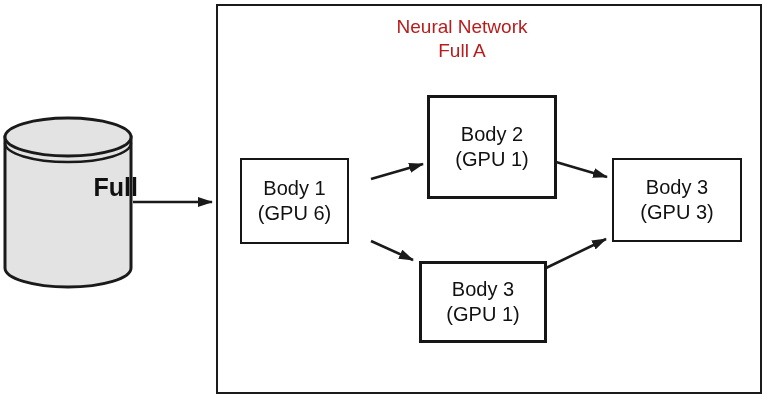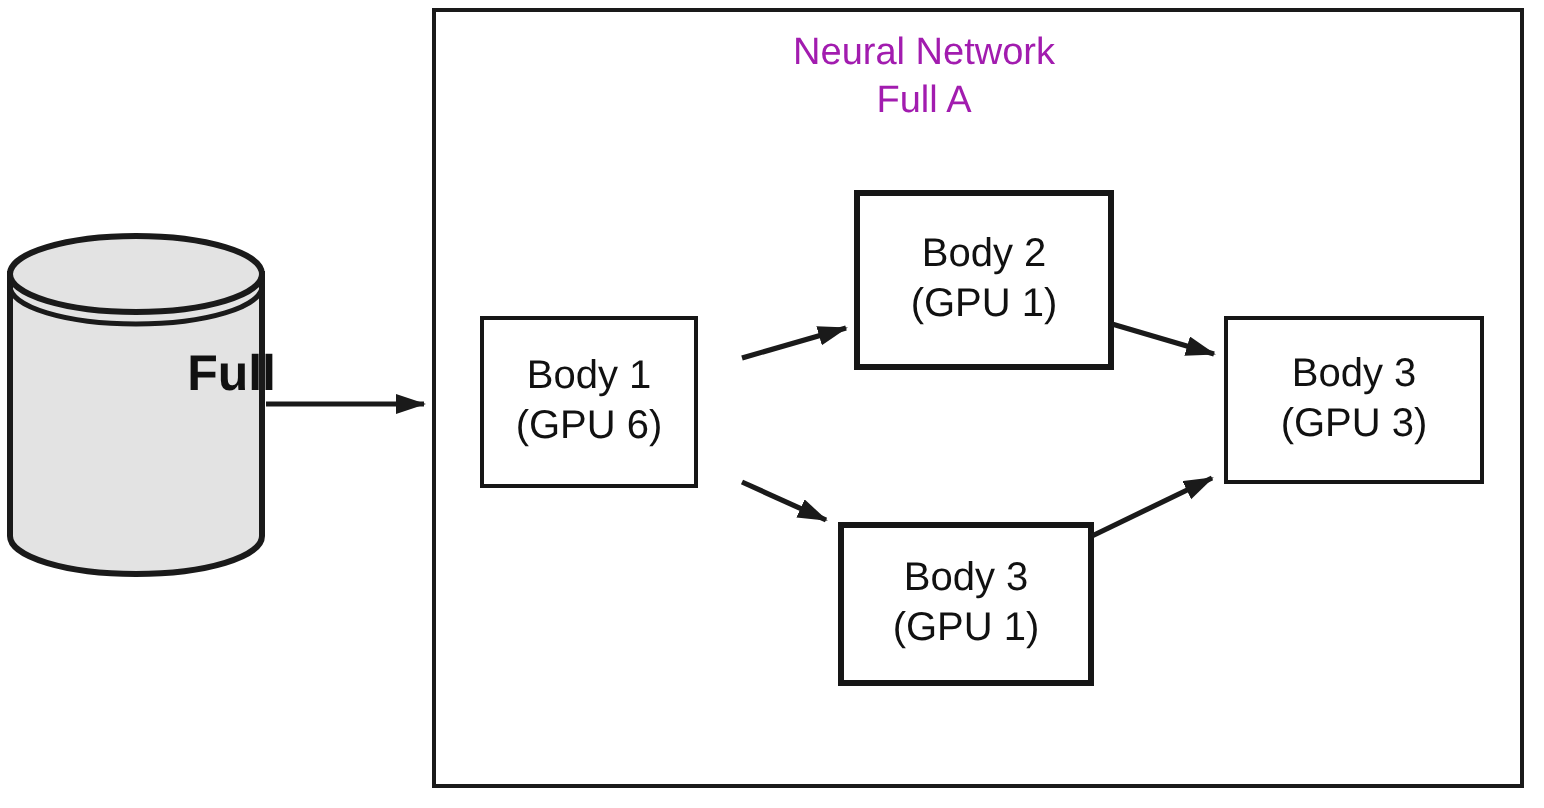--- a/index.html
+++ b/index.html
@@ -23,40 +23,40 @@
     box-sizing: border-box;
     background: #ffffff;
   }
   .model-title {
     position: absolute;
     left: 216px; top: 15px;
     width: 492px;
     text-align: center;
     font-size: 19px;
     line-height: 24px;
-    color: #a21caf;
+    color: #b91c1c;
   }
 
   
   .node {
     position: absolute;
     box-sizing: border-box;
     border: 2.5px solid #161616;
     background: #ffffff;
     display: flex;
     flex-direction: column;
     align-items: center;
     justify-content: center;
     text-align: center;
     font-size: 20px;
     line-height: 25px;
   }
   .node .gpu { font-weight: normal; }
   .node-body1  { left: 240px; top: 158px; width: 109px; height: 86px; }
-  .node-body2  { left: 427px; top:  95px; width: 130px; height: 90px; border-width: 3px; }
+  .node-body2  { left: 427px; top:  95px; width: 130px; height: 104px; border-width: 3px; }
   .node-body3b { left: 419px; top: 261px; width: 128px; height: 82px; border-width: 3px; }
   .node-body3r { left: 612px; top: 158px; width: 130px; height: 84px; }
 
   
   .dataset-label {
     position: absolute;
     left: 0; top: 172px;
     width: 138px;
     text-align: right;
     font-size: 25px;

